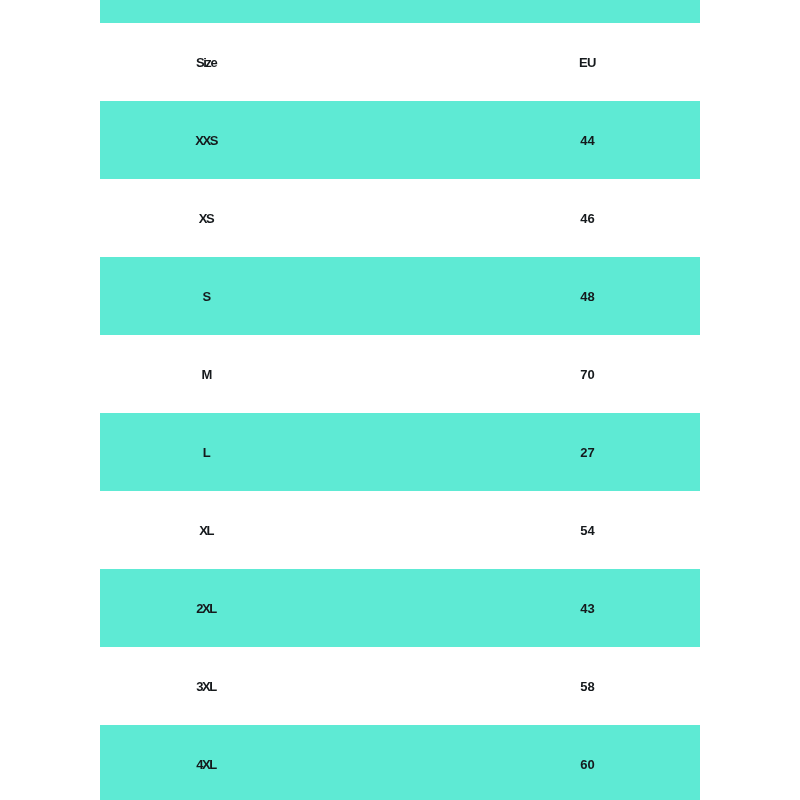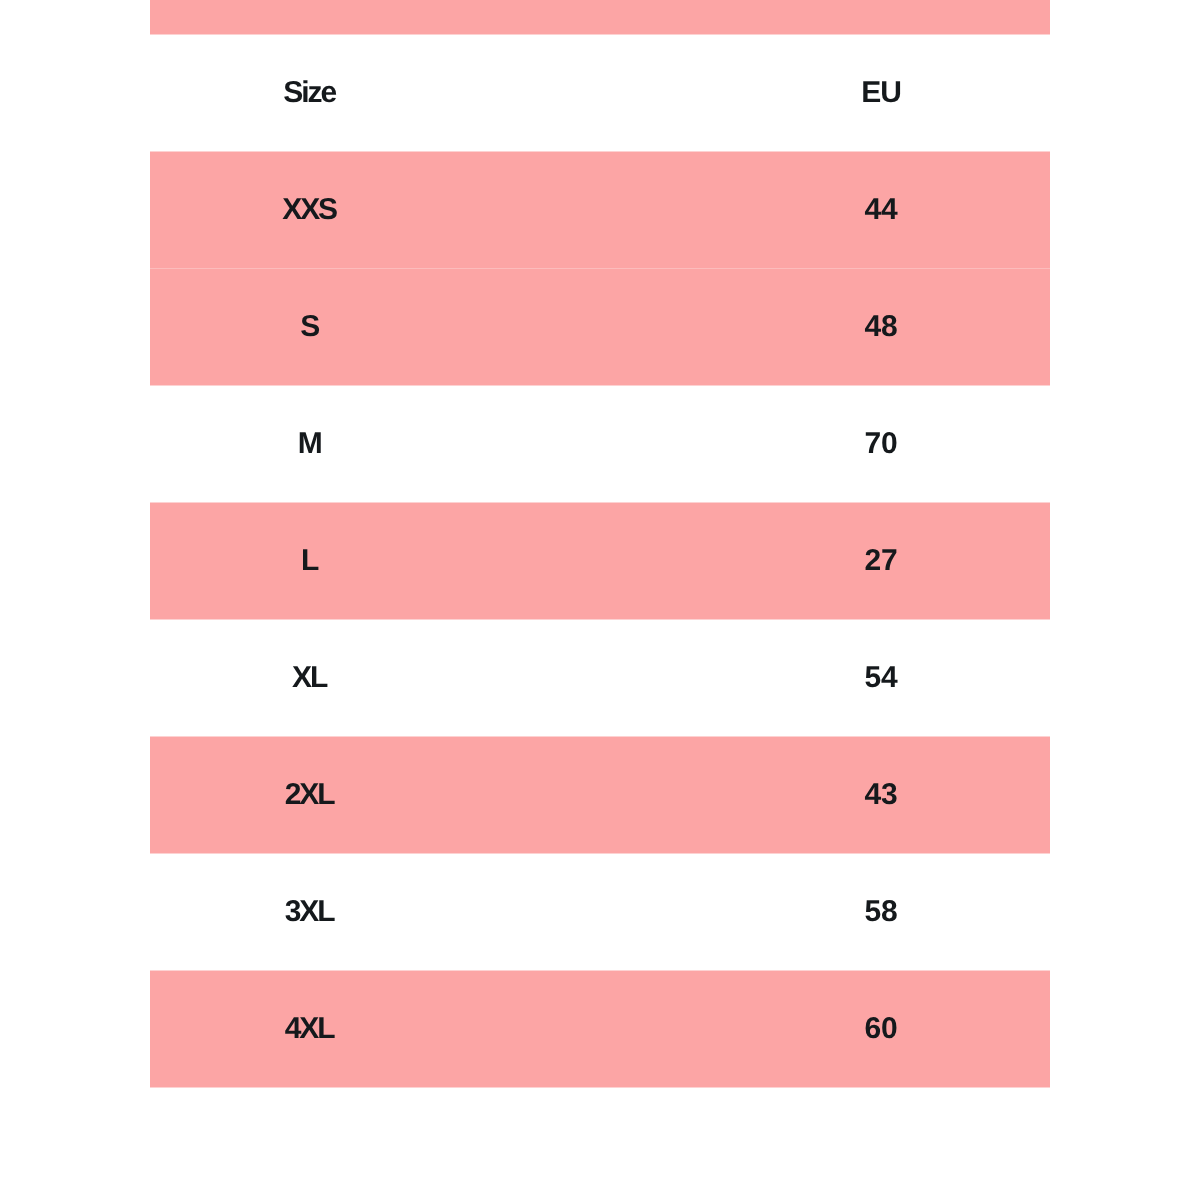--- a/index.html
+++ b/index.html
@@ -19,31 +19,31 @@
     position: absolute;
     left: 100px;
     top: -55px;
     width: 600px;
   }
 
   .chart-row {
     position: relative;
     height: 78px;
   }
-  .chart-row.shaded { background: #fca5a5; }
+  .chart-row.shaded { background: #5eead4; }
 
   .cell {
     position: absolute;
     top: 0;
     height: 78px;
     display: flex;
     align-items: center;
     justify-content: center;
     font-weight: 700;
-    font-size: 20px;
+    font-size: 13px;
     color: #15191c;
     line-height: 1;
     white-space: nowrap;
   }
   .col-size { left: -0.3px; width: 212.8px; letter-spacing: -1.4px; }
   .col-eu   { left: 366px; width: 242.8px; letter-spacing: -0.1px; }
   .col-eu.head { letter-spacing: -0.6px; }
 </style>
 </head>
 <body>
@@ -58,20 +58,24 @@
   <div class="chart-row">
     <div class="cell col-size">Size</div>
     <div class="cell col-eu head">EU</div>
   </div>
 
   <div class="chart-row shaded">
     <div class="cell col-size">XXS</div>
     <div class="cell col-eu">44</div>
   </div>
 
+  <div class="chart-row">
+    <div class="cell col-size">XS</div>
+    <div class="cell col-eu">46</div>
+  </div>
 
   <div class="chart-row shaded">
     <div class="cell col-size">S</div>
     <div class="cell col-eu">48</div>
   </div>
 
   <div class="chart-row">
     <div class="cell col-size">M</div>
     <div class="cell col-eu">70</div>
   </div>

